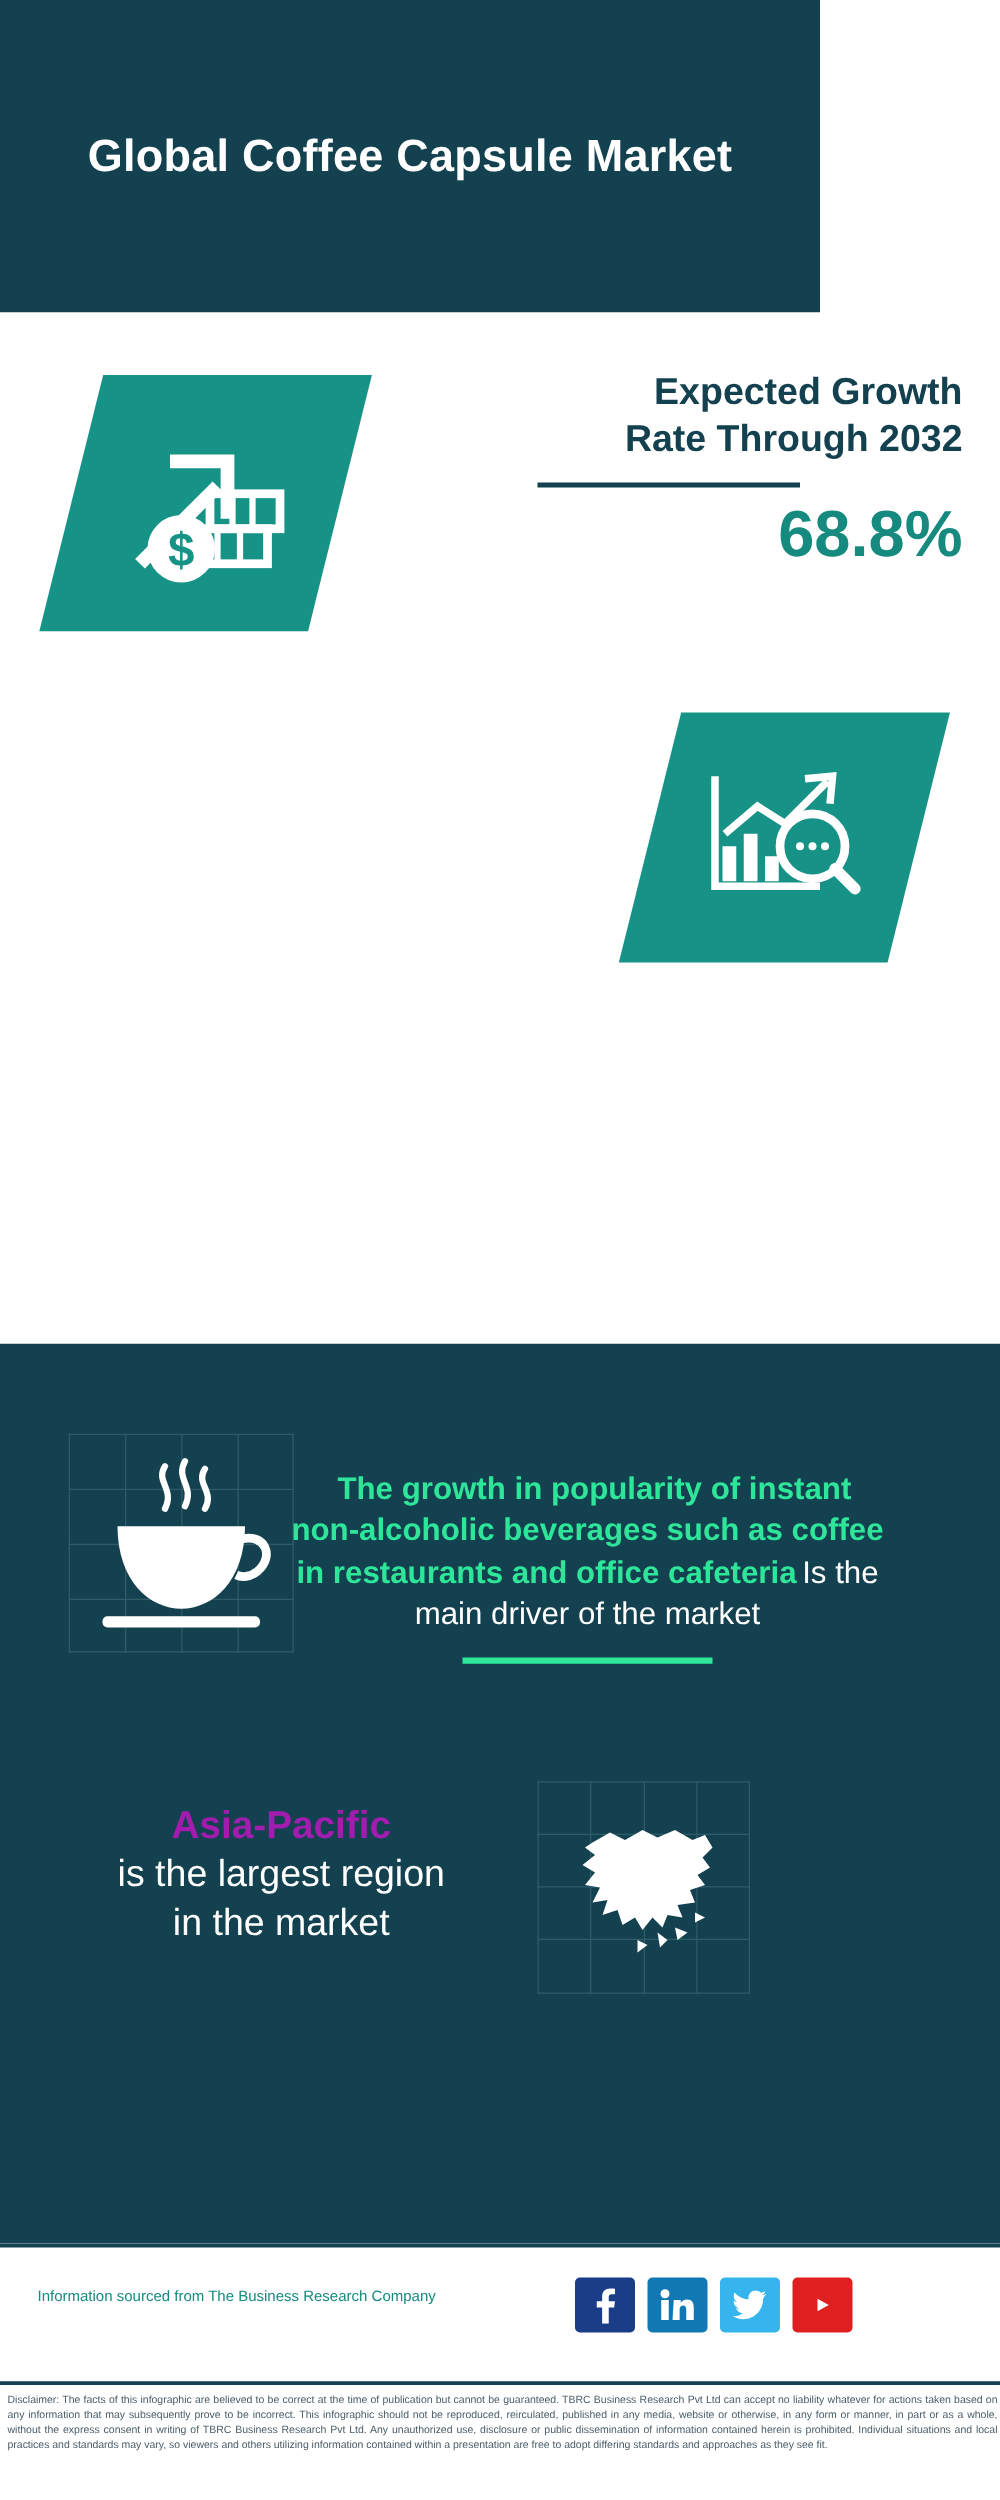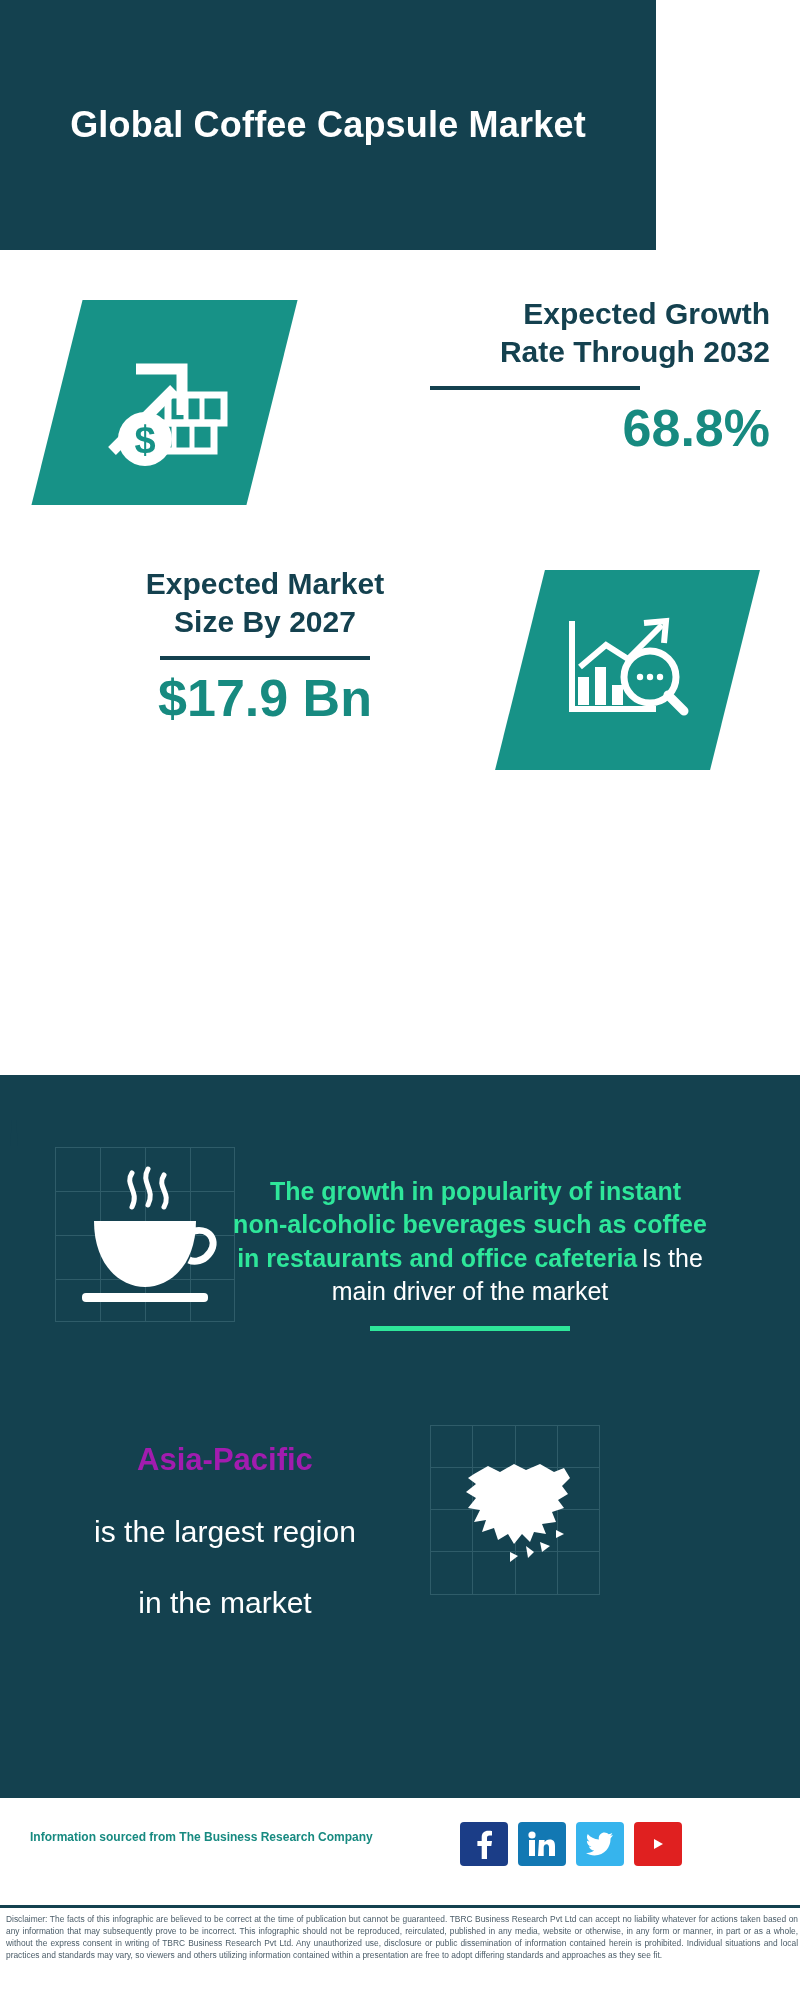--- a/index.html
+++ b/index.html
@@ -77,28 +77,27 @@
 
   .driver{position:absolute;left:230px;top:1175px;width:480px;text-align:center;}
   .driver .hl{color:#2ee69a;font-size:25px;font-weight:bold;line-height:1.33;padding-left:11px;}
   .driver .nm{color:#ffffff;font-size:25px;font-weight:normal;line-height:1.33;}
   .rule-green{width:200px;height:5px;background:#2ee69a;margin:18px auto 0 auto;}
 
   .cupwrap{position:absolute;left:60px;top:1165px;width:165px;height:150px;}
 
   .region{position:absolute;left:30px;top:1440px;width:390px;text-align:center;}
   .region .hl{color:#a21caf;font-size:31px;font-weight:bold;line-height:1.3;}
-  .region .nm{color:#ffffff;font-size:30px;font-weight:normal;line-height:1.3;margin-top:32px;}
+  .region .nm{color:#ffffff;font-size:30px;font-weight:normal;line-height:1.3;}
   .mapwrap{position:absolute;left:430px;top:1430px;width:180px;height:160px;}
 
   
   .footer{
     position:absolute;left:0;top:1795px;width:800px;height:110px;background:#ffffff;
     border-top:3px solid #14414f;
-    font-weight:bold;
   }
   .foot-text{
     position:absolute;left:30px;top:30px;width:350px;
     color:#178a80;font-size:12px;line-height:1.65;
   }
   .socials{position:absolute;left:460px;top:24px;display:flex;gap:10px;}
   .sicon{width:48px;height:44px;border-radius:4px;display:flex;align-items:center;justify-content:center;}
   .sicon svg{display:block;}
 
   .disclaimer-wrap{
@@ -143,26 +142,20 @@
     </div>
     <div class="stat1-text">
       <div class="stat-label">Expected Growth</div>
       <div class="stat-label">Rate Through 2032</div>
       <div class="rule-dark"></div>
       <div class="stat-value">68.8%</div>
     </div>
   </div>
 
   <div class="stat2">
-    <div class="stat2-text">
-      <div class="stat-label">Expected Market</div>
-      <div class="stat-label">Size By 2027</div>
-      <div class="rule-dark"></div>
-      <div class="stat-value">$17.9 Bn</div>
-    </div>
     <div class="para-right"></div>
     <div class="icon-holder-r">
       <svg width="140" height="130" viewBox="0 0 140 130">
 
         <path d="M22 62 L48 40 L70 54 L104 20" stroke="#ffffff" stroke-width="6" fill="none"></path>
         <path d="M86 18 L108 16 L106 38" stroke="#ffffff" stroke-width="6" fill="none"></path>
 
         <rect x="20" y="72" width="11" height="28" fill="#ffffff"></rect>
         <rect x="37" y="62" width="11" height="38" fill="#ffffff"></rect>
         <rect x="54" y="80" width="11" height="20" fill="#ffffff"></rect>

